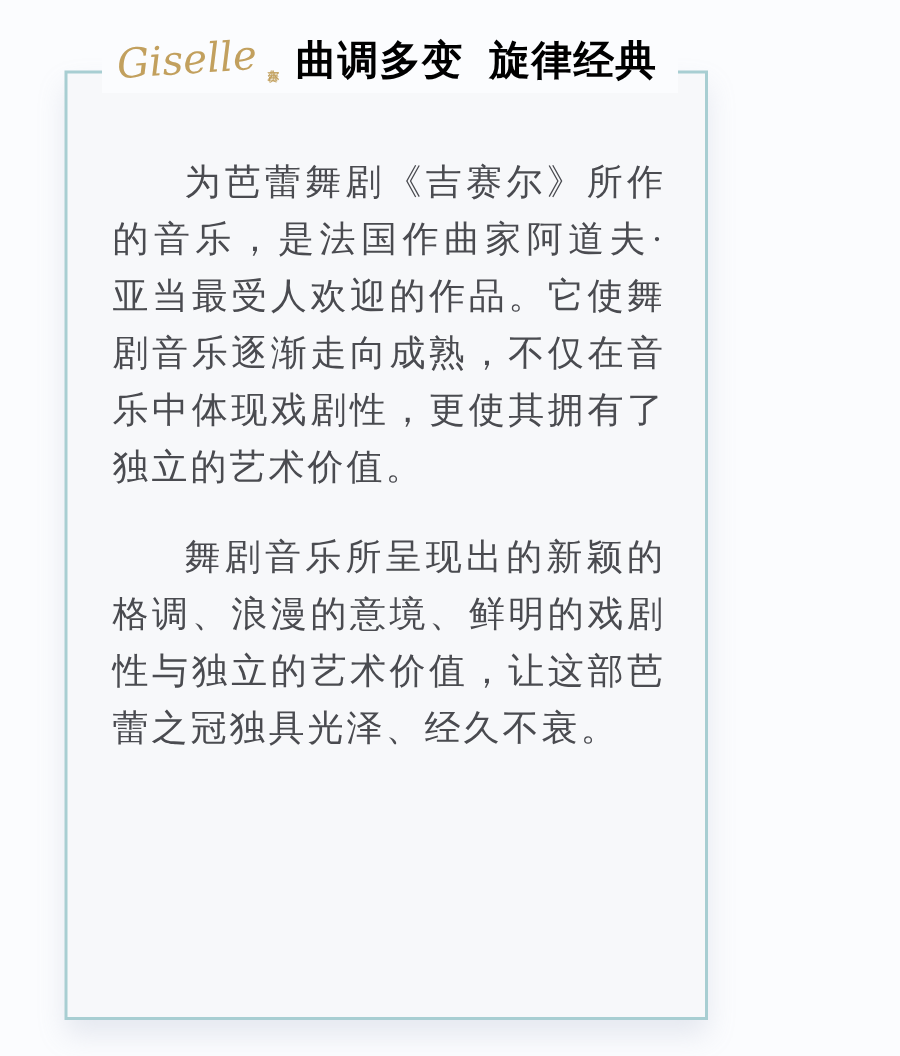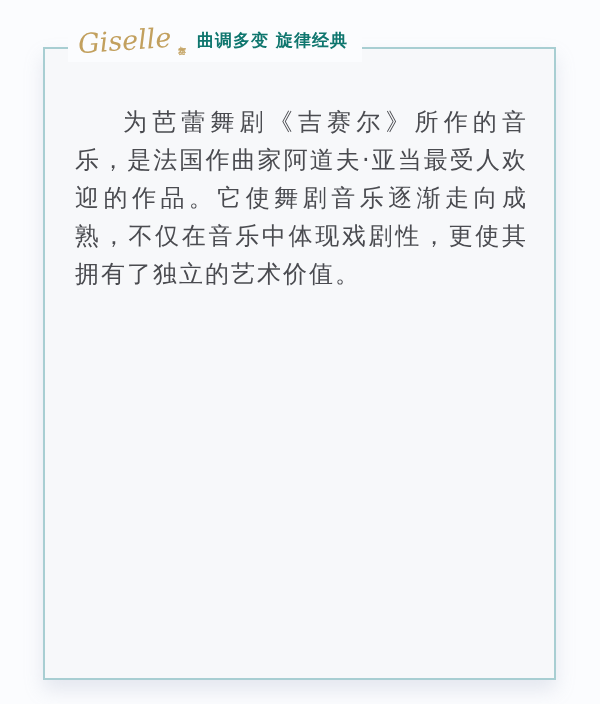--- a/index.html
+++ b/index.html
@@ -12,26 +12,27 @@
     width: 600px;
     height: 704px;
     background: #fbfcfe;
     overflow: hidden;
     font-family: "DejaVu Sans", "Liberation Sans", sans-serif;
   }
   .card {
     position: absolute;
     left: 43px;
     top: 47px;
-    width: 513px;
+    width: 429px;
     height: 633px;
     box-sizing: border-box;
     border: 2px solid #a8ced2;
     background: #f7f8fa;
     box-shadow: 0 10px 18px rgba(150, 160, 185, 0.22);
+    font-family: Liberation Serif, serif;
   }
   .content {
     box-sizing: border-box;
     width: 100%;
     height: 100%;
     padding: 54px 26px 0 30px;
     overflow: hidden;
   }
   .content p {
     margin: 0 0 22px 0;
@@ -65,35 +66,37 @@
   .logo-seal {
     writing-mode: vertical-rl;
     font-size: 8px;
     line-height: 1.1;
     color: #c2a05e;
     letter-spacing: 0;
     margin: 0 12px 0 3px;
     align-self: center;
   }
   .title {
-    font-size: 17px;
+    font-size: 27px;
     font-weight: bold;
-    color: #0f766e;
+    color: #000000;
     letter-spacing: 1px;
     white-space: nowrap;
+    font-family: Liberation Mono, monospace;
   }
 </style>
 </head>
 <body>
 
 <div class="page">
 
   <div class="card">
     <div class="content">
       <p>为芭蕾舞剧《吉赛尔》所作的音乐，是法国作曲家阿道夫·亚当最受人欢迎的作品。它使舞剧音乐逐渐走向成熟，不仅在音乐中体现戏剧性，更使其拥有了独立的艺术价值。</p>
+      <p>舞剧音乐所呈现出的新颖的格调、浪漫的意境、鲜明的戏剧性与独立的艺术价值，让这部芭蕾之冠独具光泽、经久不衰。</p>
     </div>
   </div>
 
   <div class="header">
     <span class="logo">Giselle</span>
     <span class="logo-seal">吉赛尔</span>
     <span class="title">曲调多变 旋律经典</span>
   </div>
 
 </div>

